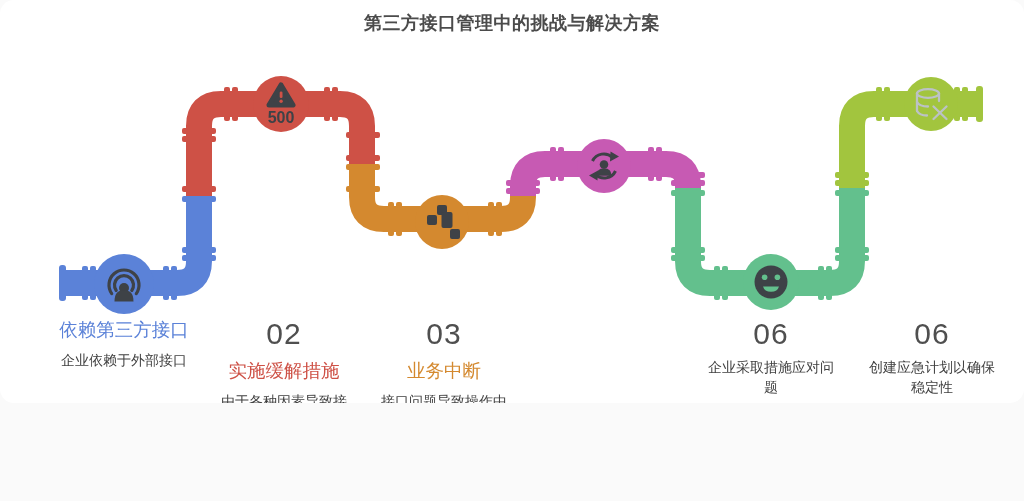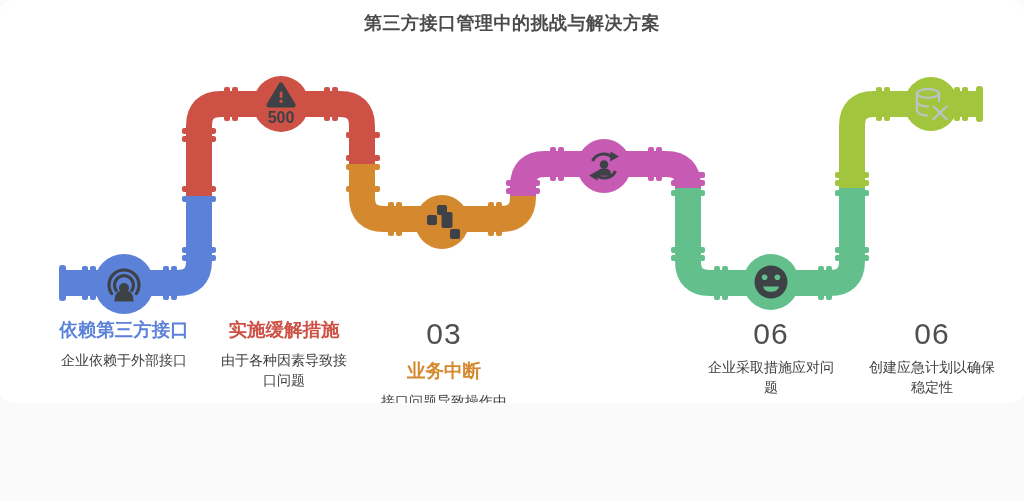--- a/index.html
+++ b/index.html
@@ -21,21 +21,21 @@
   .p0{stroke:var(--c0)} .p1{stroke:var(--c1)} .p2{stroke:var(--c2)}
   .p3{stroke:var(--c3)} .p4{stroke:var(--c4)} .p5{stroke:var(--c5)}
   .f0{fill:var(--c0)} .f1{fill:var(--c1)} .f2{fill:var(--c2)}
   .f3{fill:var(--c3)} .f4{fill:var(--c4)} .f5{fill:var(--c5)}
   .pipe{fill:none;stroke-width:26px;}
   .icon-dark{fill:var(--dark);}
   .icon-dark-s{stroke:var(--dark);fill:none;}
   .cols{position:absolute;left:0;top:0;width:100%;height:100%;pointer-events:none;}
   .col{position:absolute;top:317px;width:132px;text-align:center;}
   .num{font-size:30px;color:#4f4f4f;letter-spacing:1px;margin-bottom:7px;}
-  .heading{font-size:18.5px;font-weight:700;line-height:25px;margin-bottom:9px;}
+  .heading{font-size:18.5px;font-weight:400;line-height:25px;margin-bottom:9px;}
   .h0{color:var(--c0)} .h1{color:var(--c1)} .h2{color:var(--c2)}
   .h3{color:var(--c3)} .h4{color:var(--c4)} .h5{color:var(--c5)}
   .desc{font-size:14px;line-height:19.5px;color:#404040;font-family:Liberation Serif, serif;}
   .badge-text{font:700 16px "Liberation Sans","DejaVu Sans",sans-serif;fill:var(--dark);}
 </style>
 </head>
 <body>
 
 <div class="card">
 
@@ -189,20 +189,21 @@
       </g>
     </g>
   </svg>
 
   <div class="cols">
     <div class="col" style="left:58px">
       <div class="heading h0">依赖第三方接口</div>
       <div class="desc">企业依赖于外部接口</div>
     </div>
     <div class="col" style="left:218px">
+      <div class="num">02</div>
       <div class="heading h1">实施缓解措施</div>
       <div class="desc">由于各种因素导致接口问题</div>
     </div>
     <div class="col" style="left:378px">
       <div class="num">03</div>
       <div class="heading h2">业务中断</div>
       <div class="desc">接口问题导致操作中断</div>
     </div>
     <div class="col" style="left:705px">
       <div class="num">06</div>

